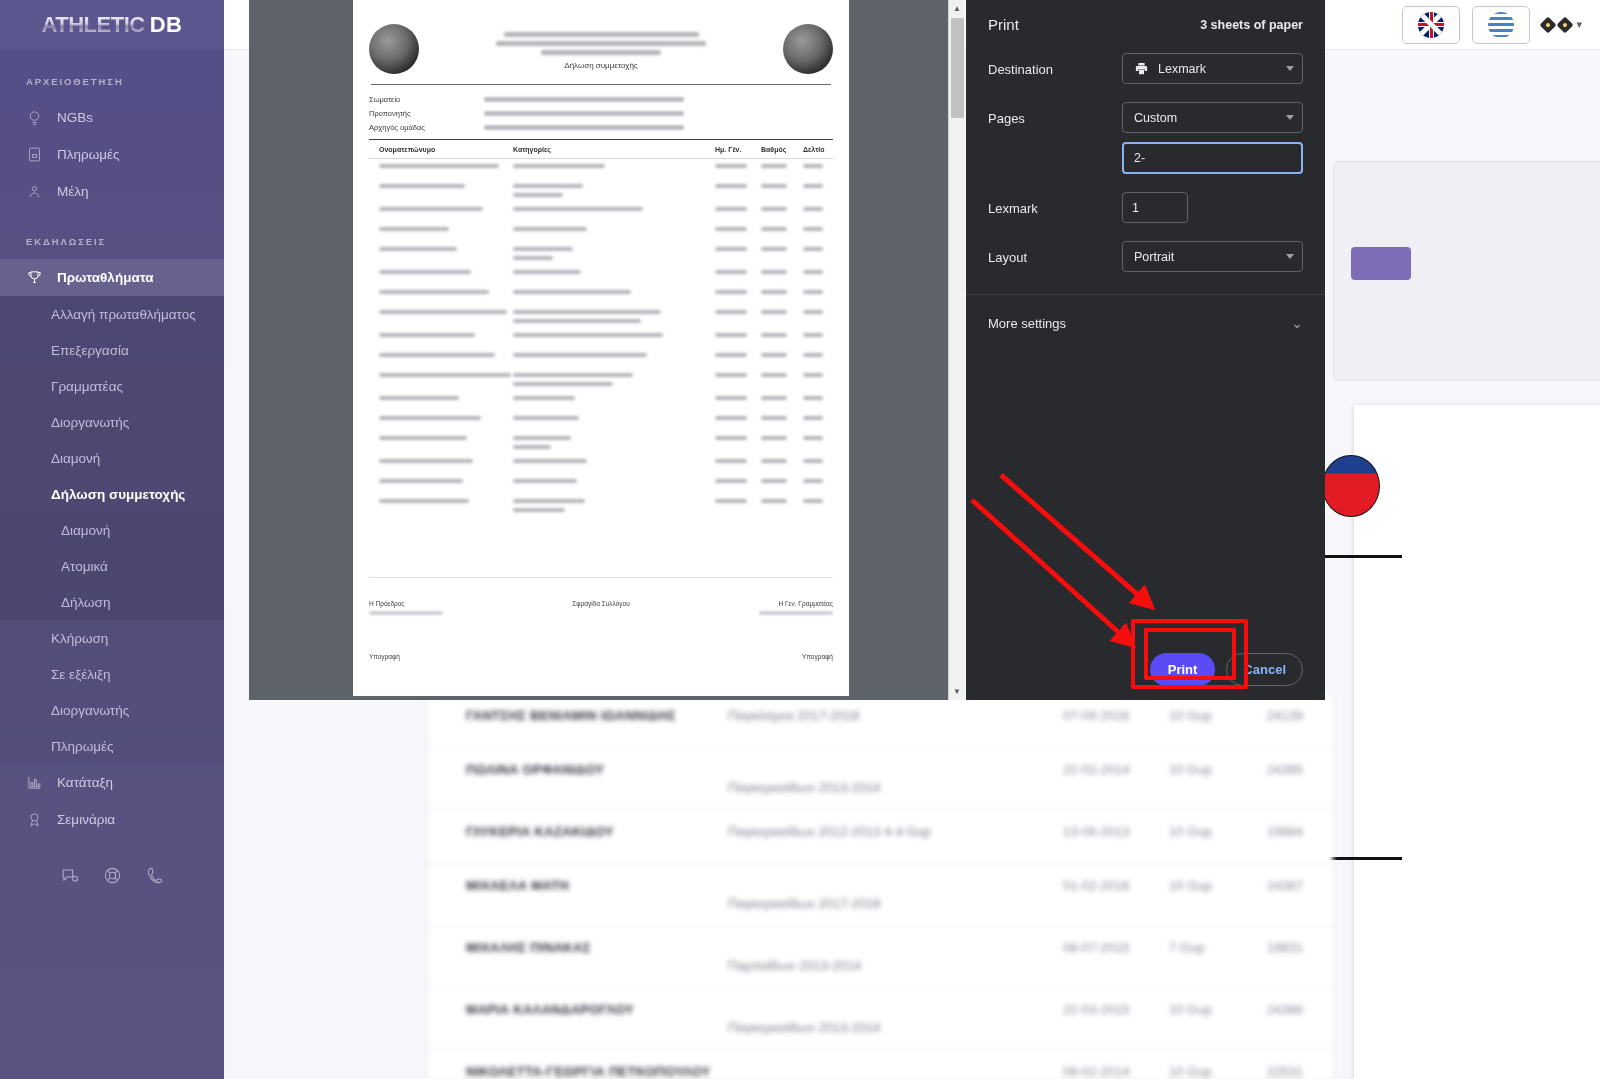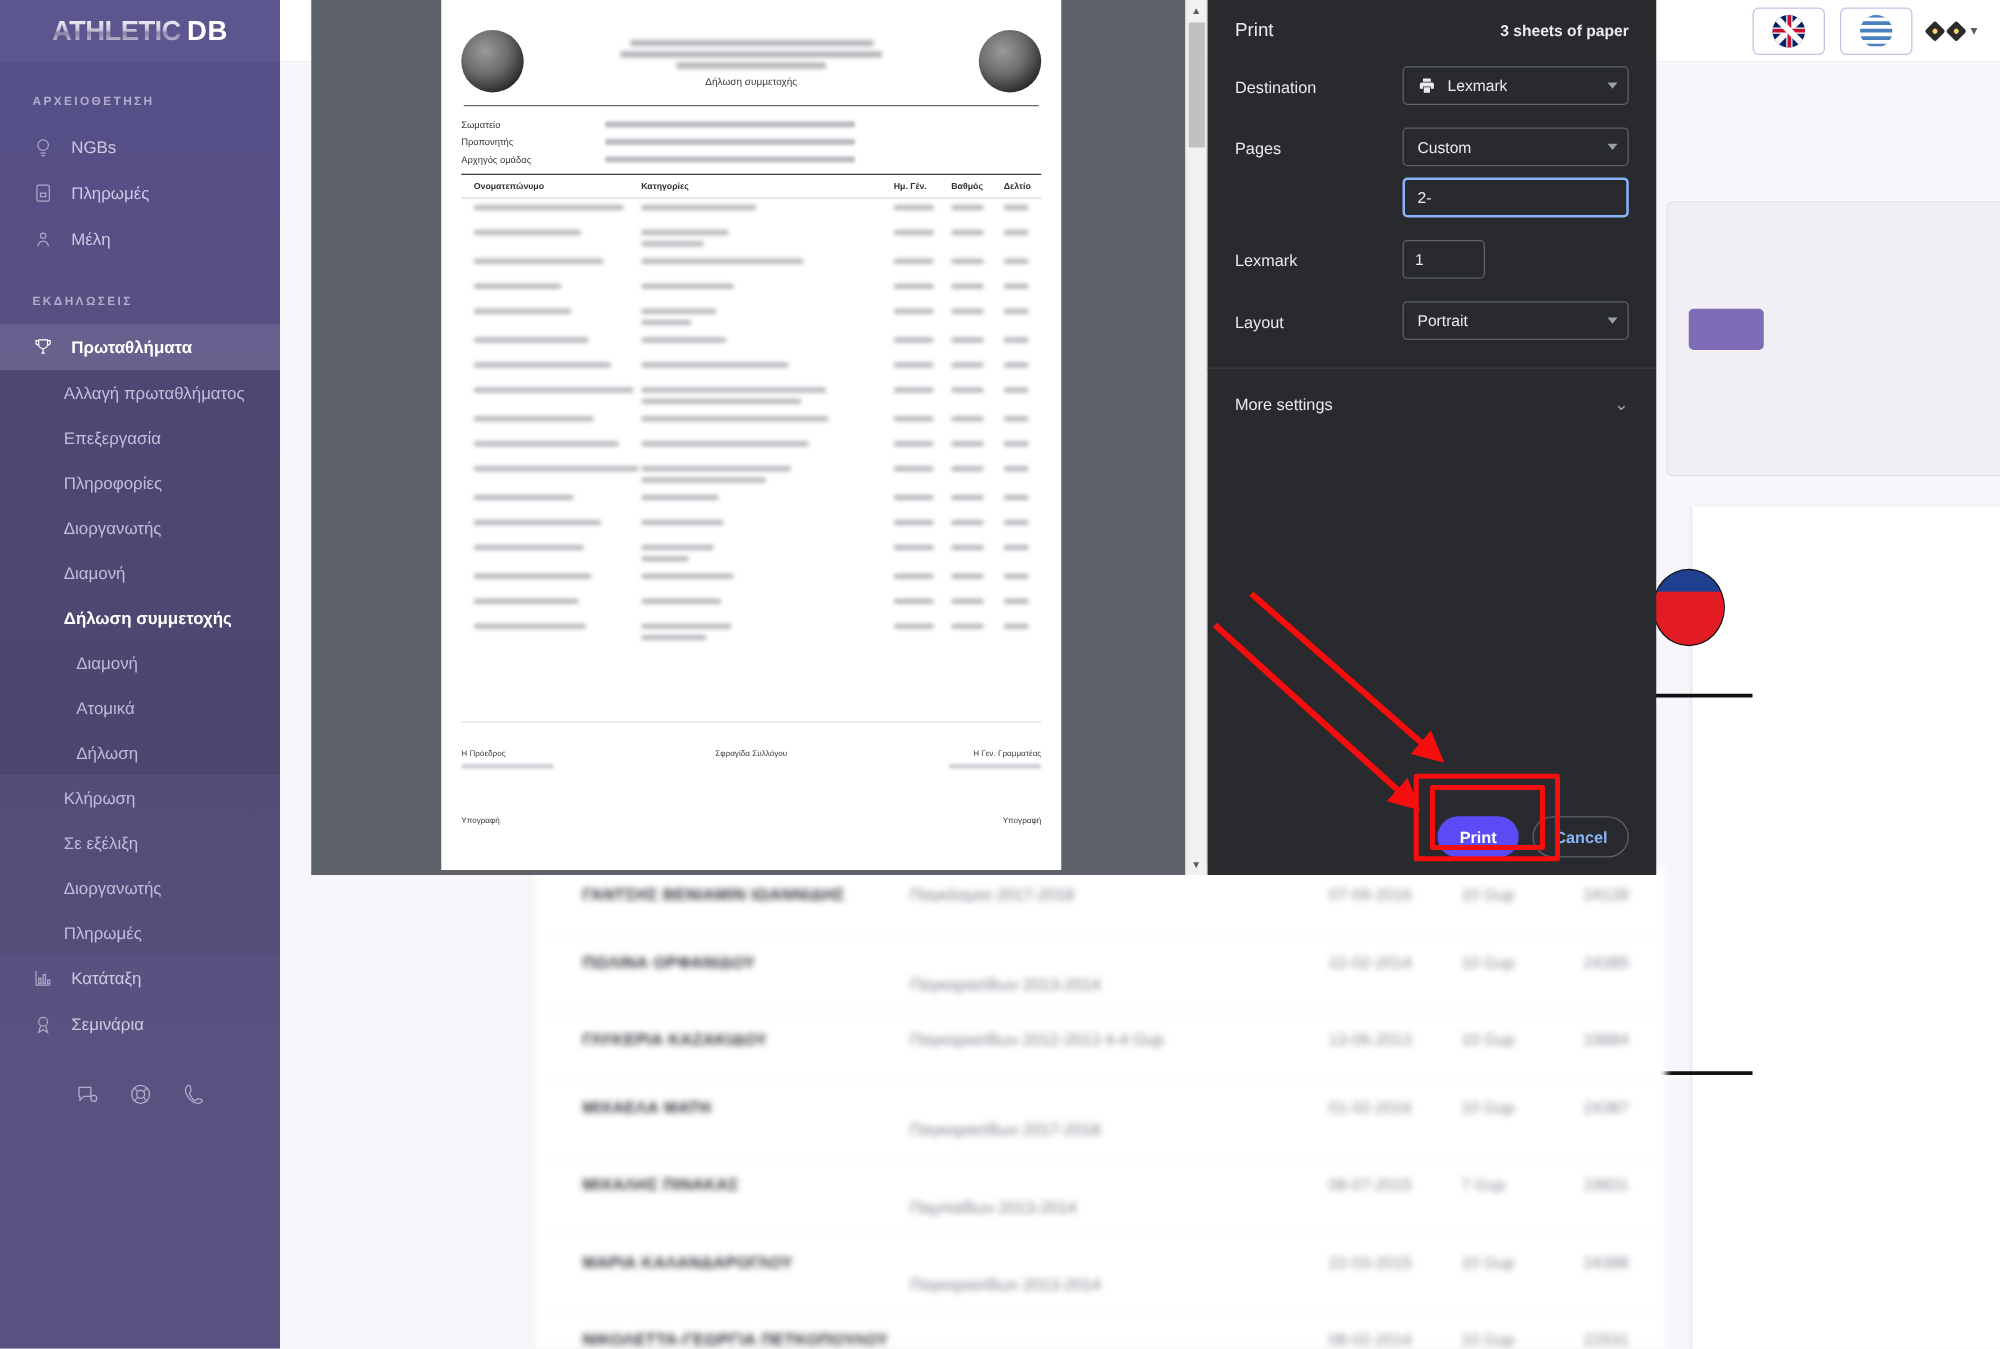--- a/index.html
+++ b/index.html
@@ -332,21 +332,21 @@
             <path d="M7 5H4v2a3 3 0 0 0 3 3M17 5h3v2a3 3 0 0 1-3 3"></path>
             <path d="M10 19h4M12 14v5"></path>
           </svg>
       </span>
       <span>Πρωταθλήματα</span>
     </div>
 
     <div class="sub-group">
       <div class="sub-item">Αλλαγή πρωταθλήματος</div>
       <div class="sub-item">Επεξεργασία</div>
-      <div class="sub-item">Πληροφορίες</div>
+      <div class="sub-item">Γραμματέας</div>
       <div class="sub-item">Διοργανωτής</div>
       <div class="sub-item">Διαμονή</div>
       <div class="sub-item current">Δήλωση συμμετοχής</div>
     </div>
 
     <div class="subsub-group">
       <div class="subsub-item">Διαμονή</div>
       <div class="subsub-item">Ατομικά</div>
       <div class="subsub-item">Δήλωση</div>
     </div>

